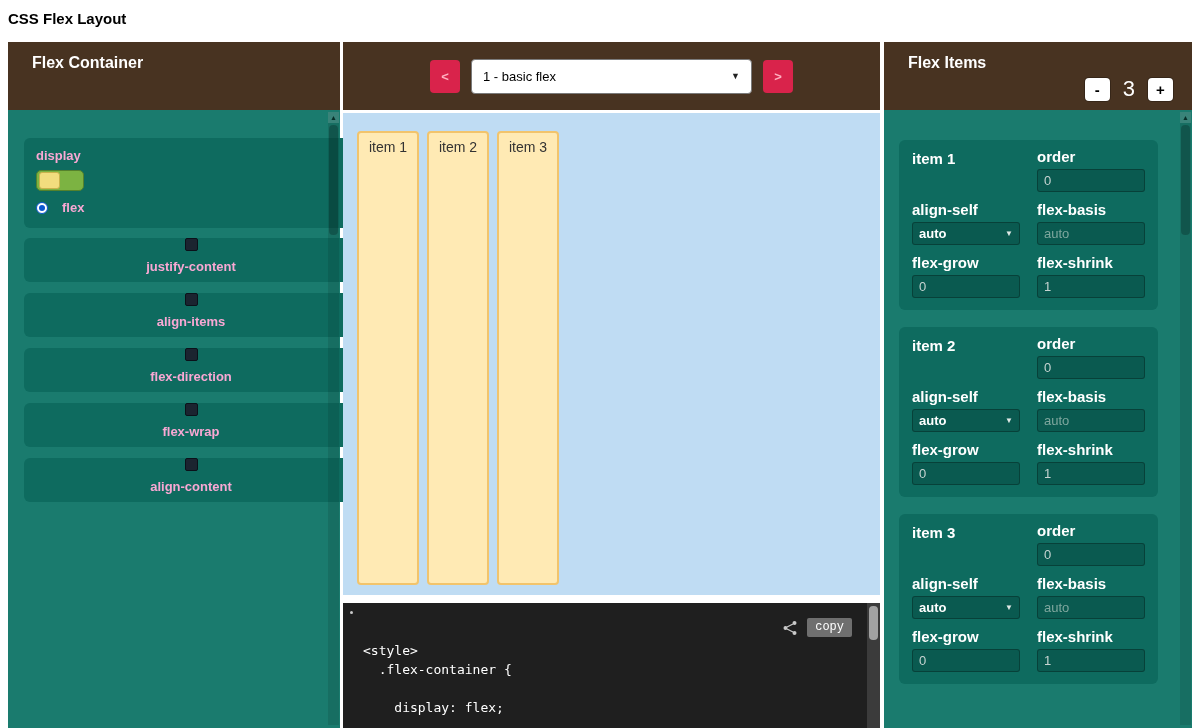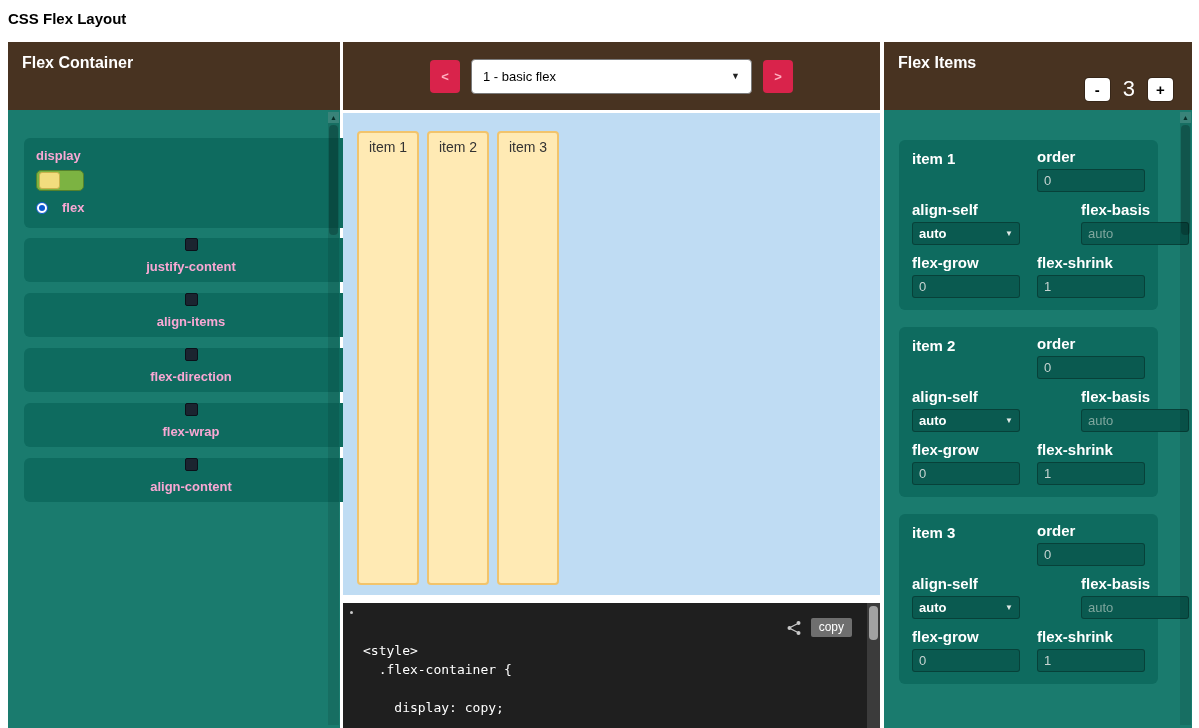--- a/index.html
+++ b/index.html
@@ -12,21 +12,21 @@
     --brown:#483321; --red:#d9234b;
   }
   .page-title { position:absolute; left:8px; top:10px; font-size:15px; font-weight:bold; color:#000; }
 
   
   .panel { position:absolute; top:42px; height:686px; background:var(--teal); }
   .panel-left  { left:8px;   width:332px; }
   .panel-right { left:884px; width:308px; }
   .panel-hdr {
     position:absolute; top:0; left:0; right:0; height:68px; background:var(--brown);
-    color:#fff; font-size:16px; font-weight:bold; padding:12px 14px; box-sizing:border-box;
+    color:#fff; font-size:16px; font-weight:bold; padding:12px 24px; box-sizing:border-box;
   }
 
   
   .group {
     position:absolute; left:16px; width:334px; background:var(--teal-card);
     border-radius:6px; box-sizing:border-box; color:#f9a8d4;
   }
   .group-display { top:96px; height:90px; padding:10px 12px; }
   .group-display .glabel { font-size:13px; font-weight:bold; }
   .toggle {
@@ -90,21 +90,21 @@
   .code-dot { position:absolute; left:7px; top:8px; width:3px; height:3px; background:#c9c9c9; border-radius:50%; }
   .code-lines { position:absolute; left:20px; top:38px; }
   .code-line {
     font-family:"DejaVu Sans Mono", monospace; font-size:13px; color:#fff;
     white-space:pre; min-height:19px; line-height:19px;
   }
   .code-tools { position:absolute; top:15px; right:28px; display:flex; align-items:center; gap:9px; }
   .share-icon { width:16px; height:16px; cursor:pointer; }
   .copy-btn {
     background:#6f6f6f; border:none; color:#fff; font-size:12px; padding:2px 8px 3px;
-    border-radius:2px; font-family:Liberation Sans, sans-serif; cursor:pointer;
+    border-radius:2px; font-family:Liberation Mono, monospace; cursor:pointer;
   }
   .code-sb { position:absolute; right:0; top:0; bottom:0; width:13px; background:#3b3b3b; }
   .code-sb-thumb { position:absolute; left:2px; top:3px; width:9px; height:34px; background:#a2a2a2; border-radius:4px; }
 
   
   .count-controls { position:absolute; top:34px; right:19px; display:flex; align-items:center; gap:13px; }
   .count-btn {
     width:25px; height:23px; background:#fff; border:none; border-radius:4px;
     font-size:15px; font-weight:bold; color:#000; display:flex; align-items:center;
     justify-content:center; box-shadow:0 0 0 1px rgba(0,0,0,0.25); cursor:pointer; padding:0;
@@ -113,21 +113,21 @@
 
   .item-card {
     position:absolute; left:15px; width:259px; height:170px;
     background:var(--teal-card); border-radius:6px; color:#fff;
   }
   .card-1 { top:98px; } .card-2 { top:285px; } .card-3 { top:472px; }
   .card-title { position:absolute; left:13px; top:10px; font-size:15px; font-weight:bold; }
   .field { position:absolute; width:108px; }
   .f-order     { left:138px; top:8px; }
   .f-alignself { left:13px;  top:61px; }
-  .f-basis     { left:138px; top:61px;margin-left:44px; }
+  .f-basis     { left:138px; top:61px; }
   .f-grow      { left:13px;  top:114px; }
   .f-shrink    { left:138px; top:114px; }
   .flabel { font-size:15px; font-weight:bold; margin-bottom:4px; }
   .tinput {
     width:108px; height:23px; background:var(--teal-input); border:1px solid rgba(0,0,0,0.28);
     border-radius:3px; color:#c7d4d1; font-size:13px; padding:0 6px; box-sizing:border-box;
     font-family:"Liberation Sans", sans-serif;
   }
   .tinput::placeholder { color:#7fa79e; opacity:1; }
   .tselect {
@@ -206,21 +206,21 @@
       <circle cx="3.5" cy="8" r="2" fill="#c9c9c9"></circle>
       <circle cx="12.5" cy="13" r="2" fill="#c9c9c9"></circle>
       <path d="M5 7l6-3M5 9l6 3" stroke="#c9c9c9" stroke-width="1.3" fill="none"></path>
     </svg>
     <button class="copy-btn">copy</button>
   </div>
   <div class="code-lines">
     <div class="code-line">&lt;style&gt;</div>
     <div class="code-line">  .flex-container {</div>
     <div class="code-line"></div>
-    <div class="code-line">    display: copy;</div>
+    <div class="code-line">    display: flex;</div>
   </div>
   <div class="code-sb">
     <div class="code-sb-thumb"></div>
   </div>
 </div>
 
 <div class="panel panel-right">
   <div class="panel-hdr">Flex Items</div>
   <div class="count-controls">
     <button class="count-btn">-</button>

